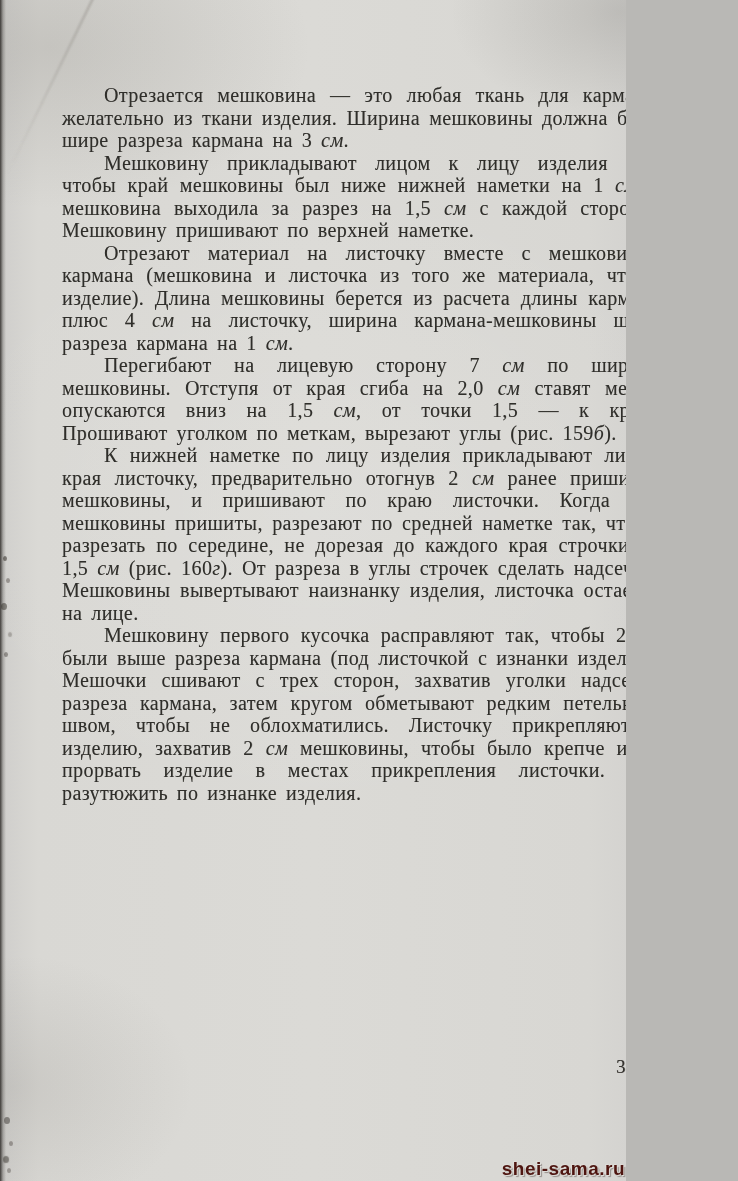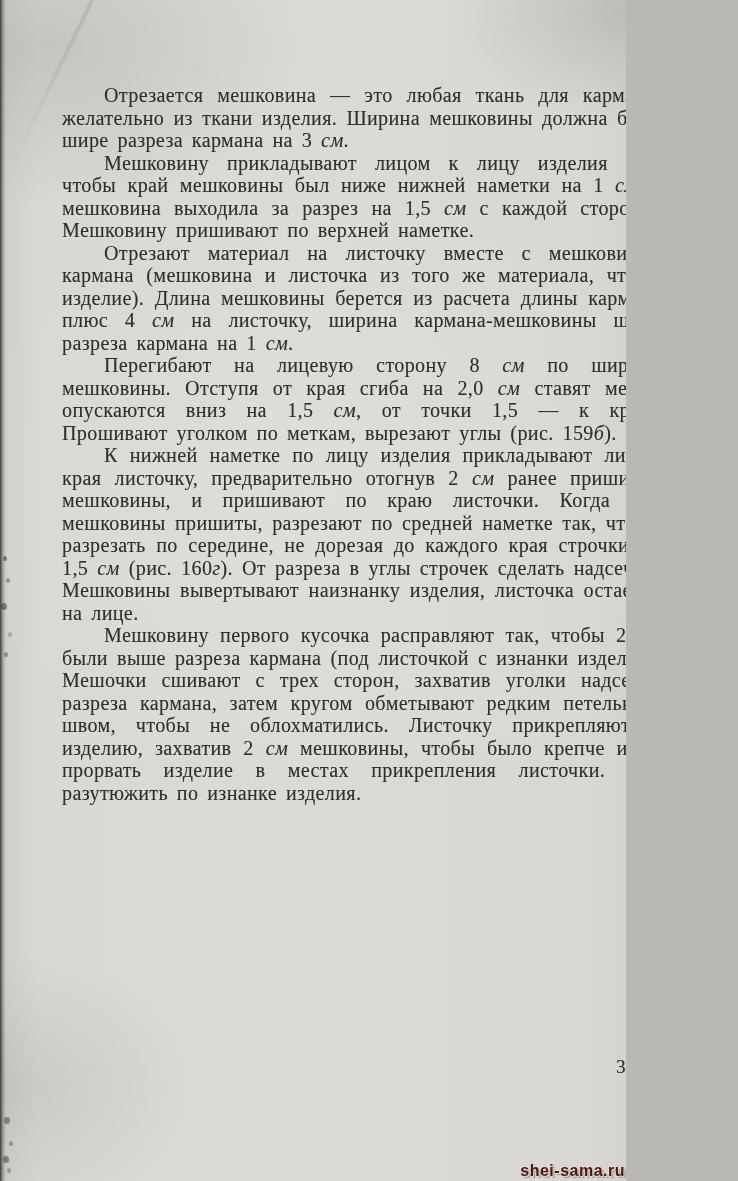--- a/index.html
+++ b/index.html
@@ -77,21 +77,21 @@
     letter-spacing: 2px;
     color: #34322e;
     text-shadow: 0.4px 0.4px 0.6px rgba(40,38,35,0.4);
   }
   .watermark {
     position: absolute;
     right: 1px;
     bottom: 1px;
     font-family: "Liberation Sans", sans-serif;
     font-weight: bold;
-    font-size: 16px;
+    font-size: 19px;
     letter-spacing: 0.5px;
     color: #4e1510;
     text-shadow:
       1px 1px 0 rgba(226,226,222,0.90),
       -1px -1px 0 rgba(226,226,222,0.60),
       2px 2px 1px rgba(70,60,55,0.45);
   }
 </style>
 </head>
 <body>
@@ -99,21 +99,21 @@
 <div class="scan-page">
 
   <div class="edge-left"></div>
   <div class="crease-top-left"></div>
   <div class="specks"></div>
 
   <main class="text-block">
     <p><span>Отрезается мешковина — это любая ткань для кармана, желательно из ткани изделия. Ширина мешковины должна быть шире разреза кармана на 3 </span><span class="it">см</span><span>.</span></p>
     <p><span>Мешковину прикладывают лицом к лицу изделия так, чтобы край мешковины был ниже нижней наметки на 1 </span><span class="it">см</span><span> и мешковина выходила за разрез на 1,5 </span><span class="it">см</span><span> с каждой стороны. Мешковину пришивают по верхней наметке.</span></p>
     <p><span>Отрезают материал на листочку вместе с мешковиной кармана (мешковина и листочка из того же материала, что и изделие). Длина мешковины берется из расчета длины кармана плюс 4 </span><span class="it">см</span><span> на листочку, ширина кармана-мешковины шире разреза кармана на 1 </span><span class="it">см</span><span>.</span></p>
-    <p><span>Перегибают на лицевую сторону 8 </span><span class="it">см</span><span> по ширине мешковины. Отступя от края сгиба на 2,0 </span><span class="it">см</span><span> ставят метку, опускаются вниз на 1,5 </span><span class="it">см</span><span>, от точки 1,5 — к краю. Прошивают уголком по меткам, вырезают углы (рис. 159</span><span class="it">б</span><span>).</span></p>
+    <p><span>Перегибают на лицевую сторону 7 </span><span class="it">см</span><span> по ширине мешковины. Отступя от края сгиба на 2,0 </span><span class="it">см</span><span> ставят метку, опускаются вниз на 1,5 </span><span class="it">см</span><span>, от точки 1,5 — к краю. Прошивают уголком по меткам, вырезают углы (рис. 159</span><span class="it">б</span><span>).</span></p>
     <p><span>К нижней наметке по лицу изделия прикладывают лицом края листочку, предварительно отогнув 2 </span><span class="it">см</span><span> ранее пришитой мешковины, и пришивают по краю листочки. Когда две мешковины пришиты, разрезают по средней наметке так, чтобы разрезать по середине, не дорезая до каждого края строчки на 1,5 </span><span class="it">см</span><span> (рис. 160</span><span class="it">г</span><span>). От разреза в углы строчек сделать надсечки. Мешковины вывертывают наизнанку изделия, листочка остается на лице.</span></p>
     <p><span>Мешковину первого кусочка расправляют так, чтобы 2 </span><span class="it">см</span><span> были выше разреза кармана (под листочкой с изнанки изделия). Мешочки сшивают с трех сторон, захватив уголки надсечек разреза кармана, затем кругом обметывают редким петельным швом, чтобы не облохматились. Листочку прикрепляют к изделию, захватив 2 </span><span class="it">см</span><span> мешковины, чтобы было крепче и не прорвать изделие в местах прикрепления листочки. Все разутюжить по изнанке изделия.</span></p>
   </main>
 
   <div class="page-number">312</div>
 
   <div class="watermark">shei-sama.ru</div>
 
 </div>
 

